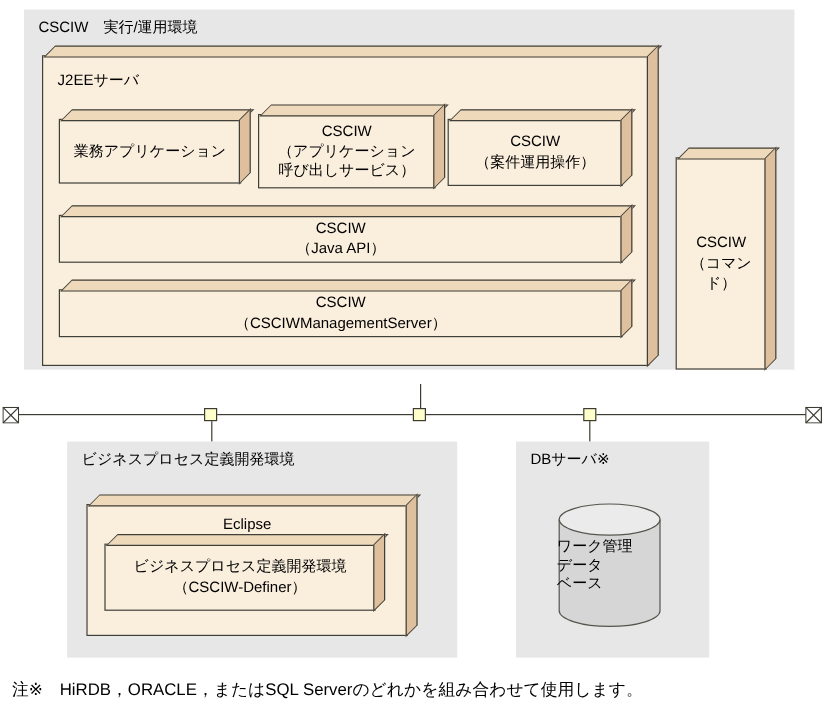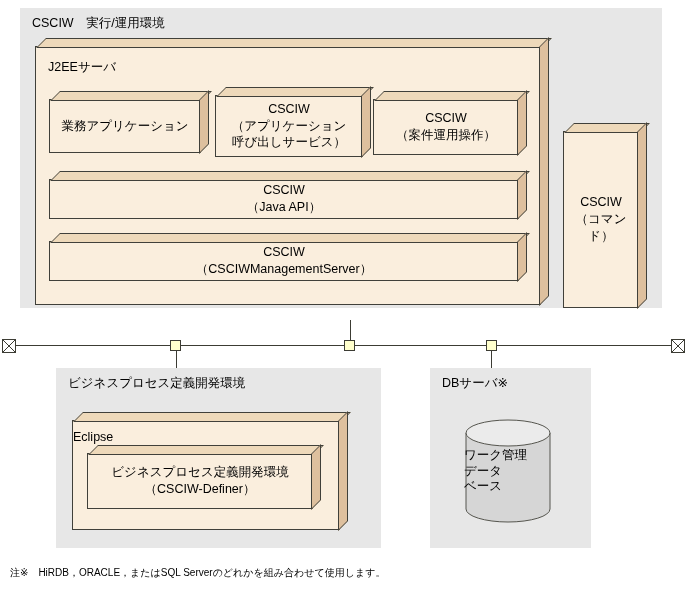--- a/index.html
+++ b/index.html
@@ -70,20 +70,21 @@
   .corner-label {
     position: absolute;
     left: 12px; top: 12px;
     font-size: 12.5px;
     white-space: nowrap;
   }
   .center-top-label {
     position: absolute;
     left: 0; top: 9px;
     width: 100%;
+    text-align: center;
     font-size: 12.5px;
   }
 
   
   .j2ee          { left: 15px;  top: 38px;  width: 506px; height: 259px; }
   .business-app  { left: 13px;  top: 52px;  width: 152px; height: 54px; }
   .app-call      { left: 179px; top: 48px;  width: 148px; height: 62px; }
   .case-ops      { left: 337px; top: 52px;  width: 146px; height: 56px; }
   .java-api      { left: 13px;  top: 132px; width: 470px; height: 40px; }
   .mgmt-server   { left: 13px;  top: 194px; width: 470px; height: 40px; }
@@ -131,21 +132,21 @@
     width: 100%;
     text-align: left;
     font-size: 12.5px;
     line-height: 1.25;
     white-space: pre-line;
   }
 
   .footnote {
     position: absolute;
     left: 10px; top: 566px;
-    font-size: 10px;
+    font-size: 14px;
     white-space: nowrap;
   }
 </style>
 </head>
 <body>
 
 <div class="canvas">
 
   <div class="panel runtime-panel">
     <div class="panel-title">CSCIW　実行/運用環境</div>

